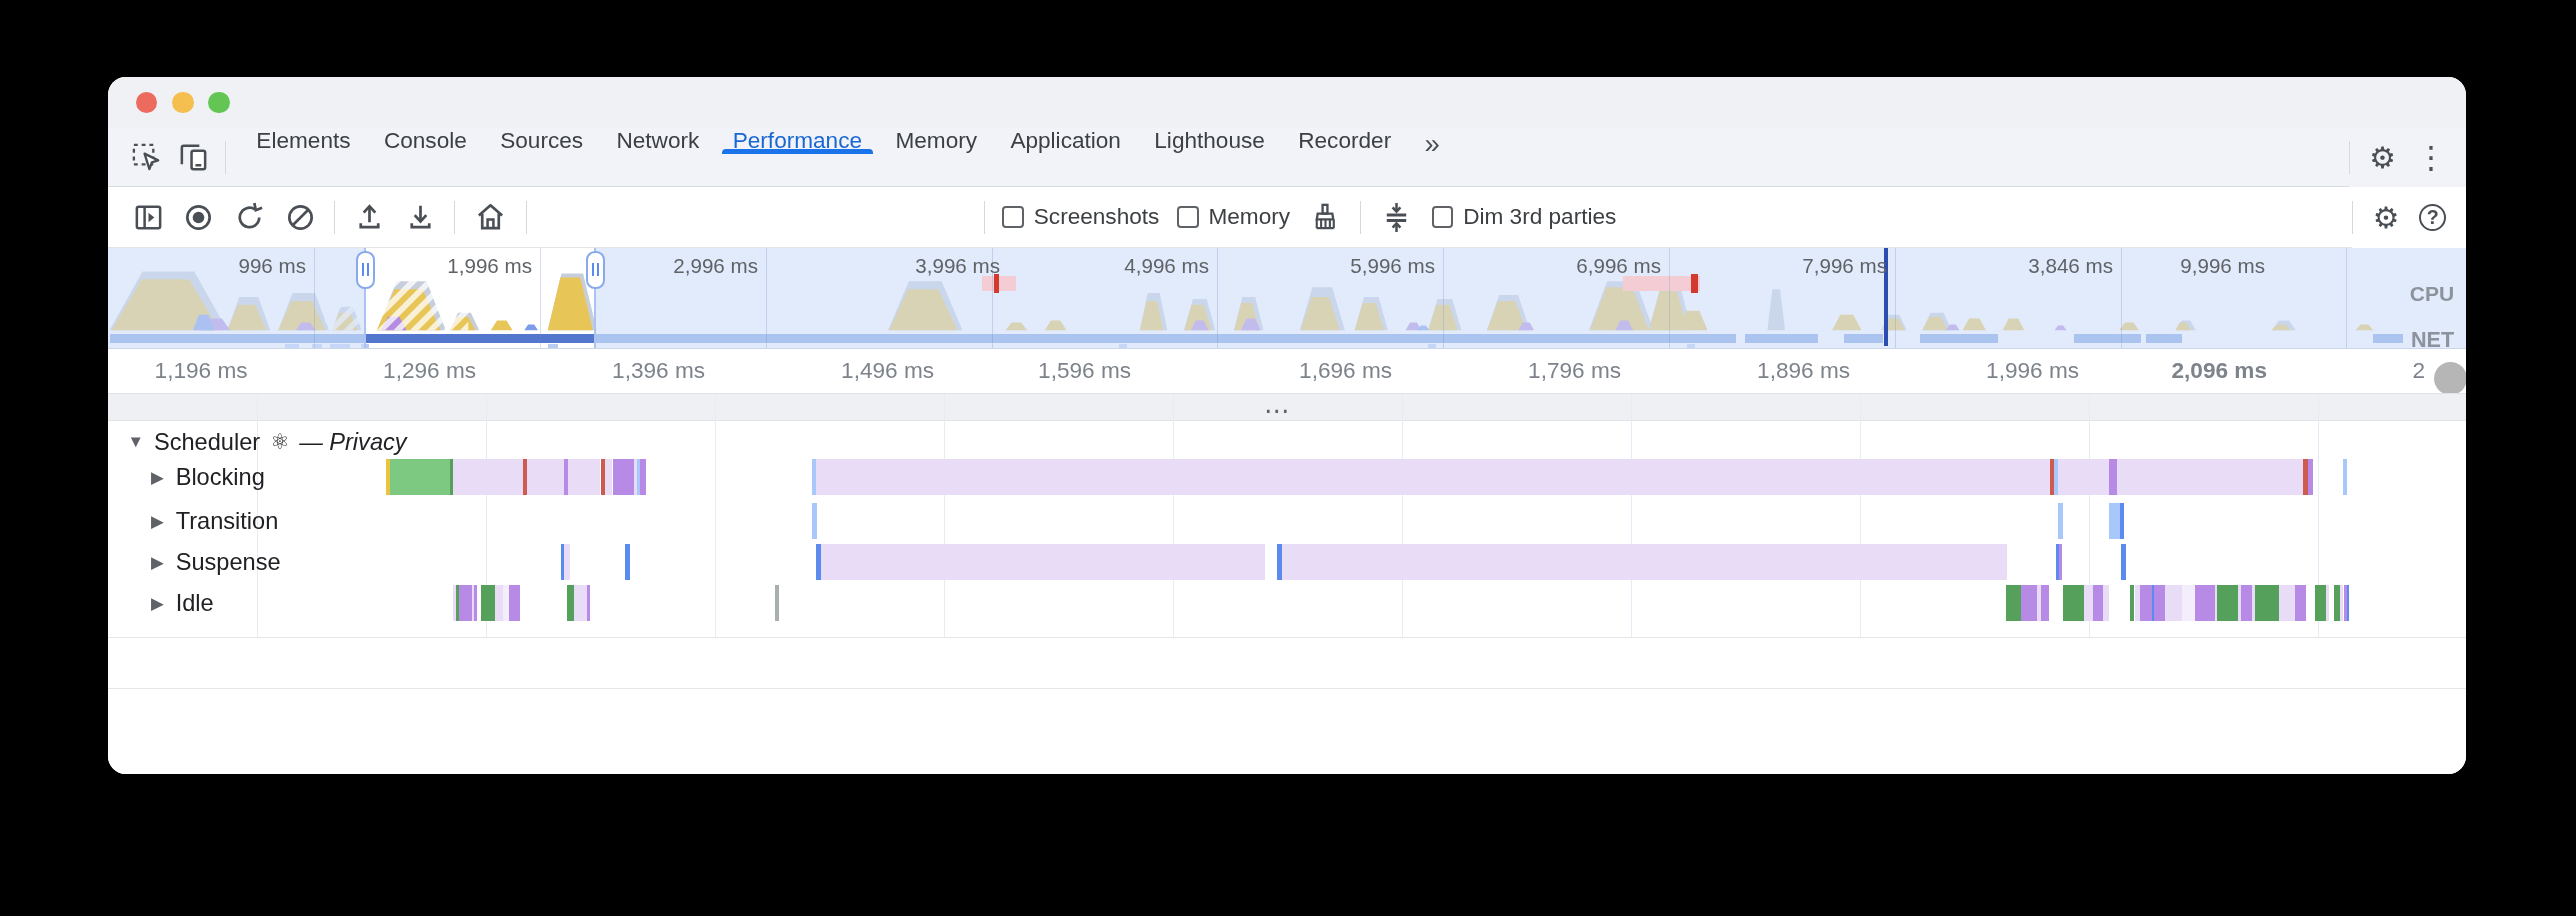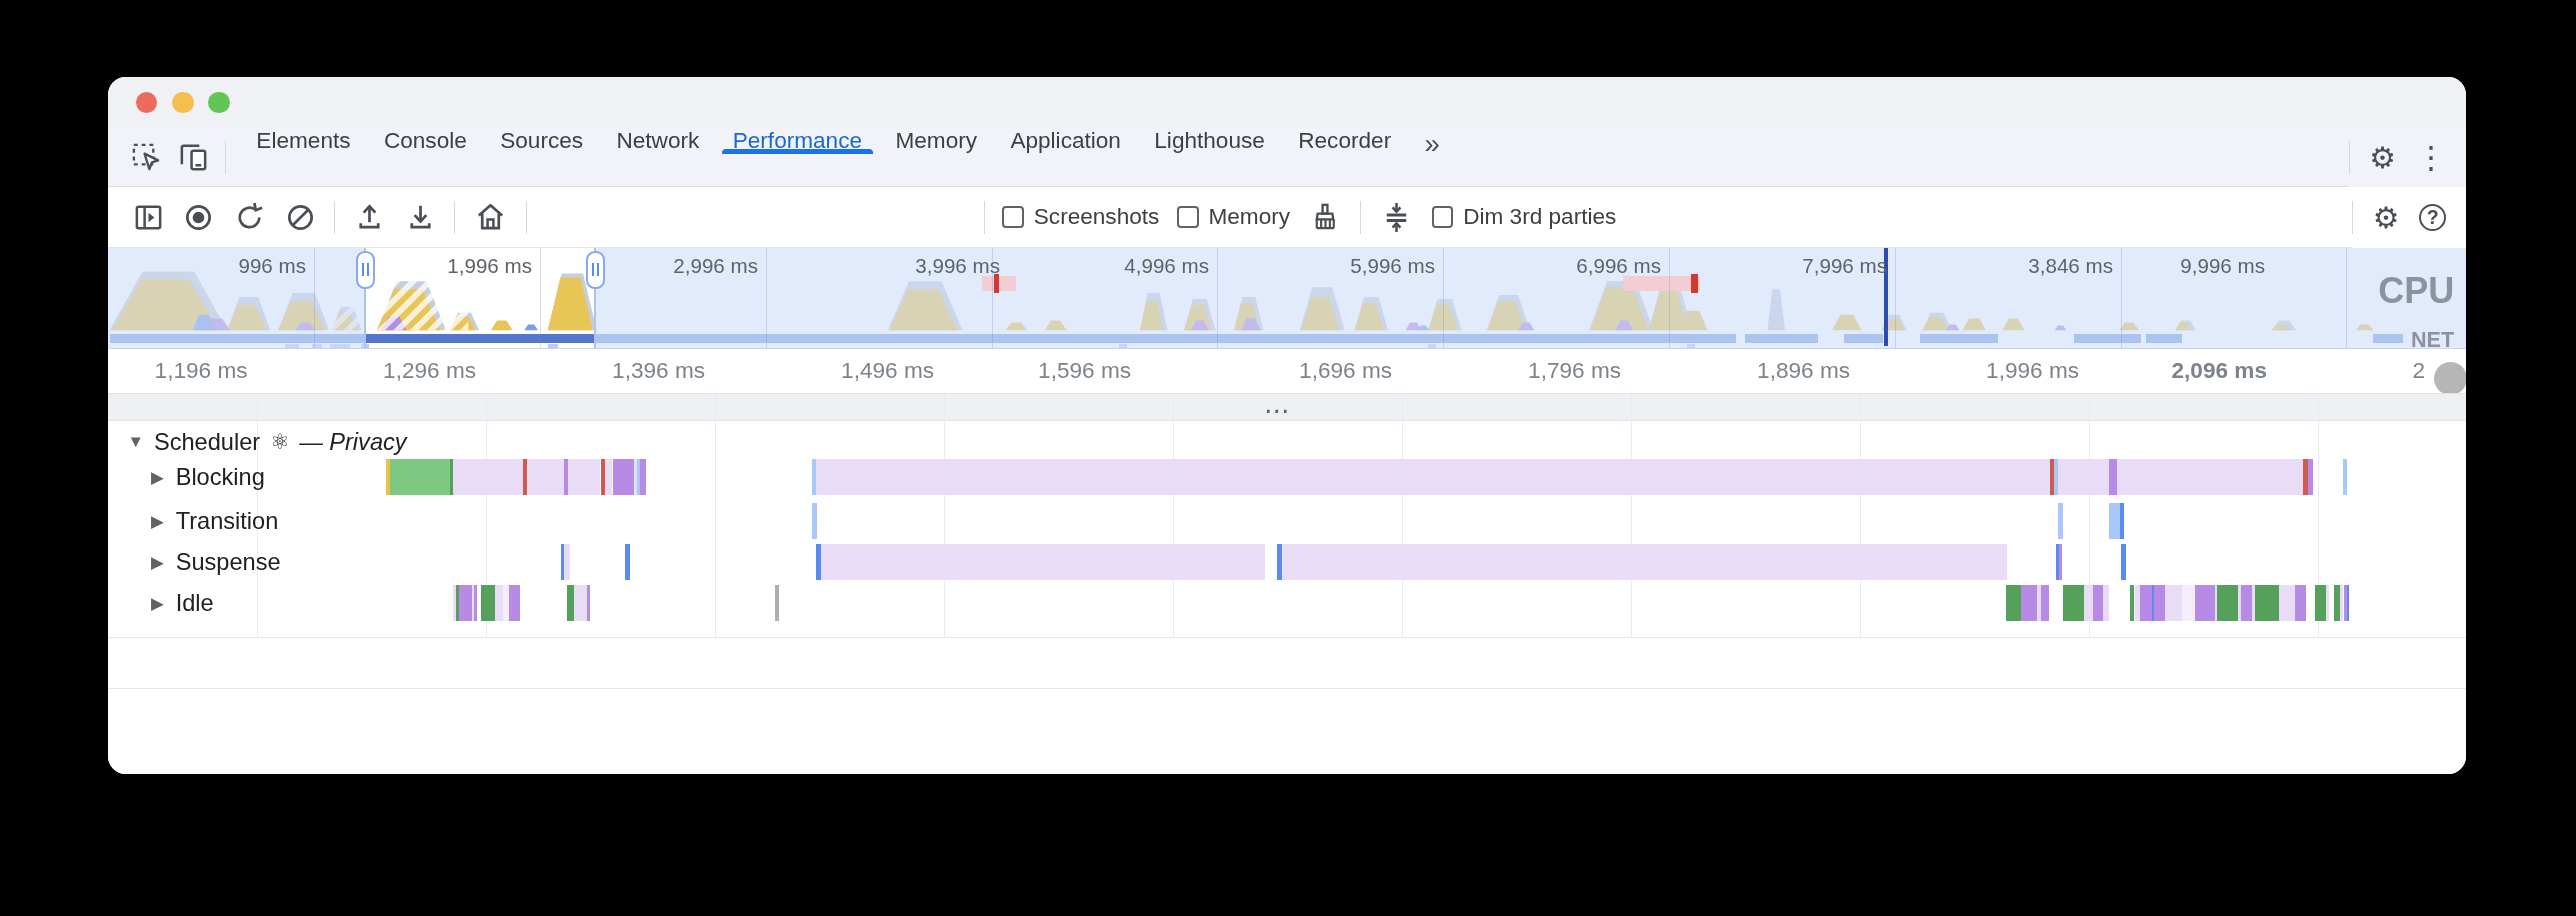--- a/index.html
+++ b/index.html
@@ -221,21 +221,21 @@
           <div class="handle" style="left: 248px;">
             <i style="left: 3.9px;"></i>
             <i style="left: 8.8px;"></i>
           </div>
           <div class="handle" style="left: 478px;">
             <i style="left: 3.9px;"></i>
             <i style="left: 8.8px;"></i>
           </div>
           <div class="playhead" style="left: 1776px;"></div>
         </div>
-      <span class="corner-label" style="top:22px;font-size:36px">CPU</span>
+      <span class="corner-label" style="top:34px;font-size:21px">CPU</span>
       <span class="corner-label" style="top:79px;font-size:21.6px">NET</span>
     <div class="ov-grid" style="left: 206px;"></div>
         <span class="ov-label" style="left: 41px;">996 ms</span>
         <div class="ov-grid" style="left: 432px;"></div>
         <span class="ov-label" style="left: 267px;">1,996 ms</span>
         <div class="ov-grid" style="left: 658px;"></div>
         <span class="ov-label" style="left: 493px;">2,996 ms</span>
         <div class="ov-grid" style="left: 884px;"></div>
         <span class="ov-label" style="left: 735px;">3,996 ms</span>
         <div class="ov-grid" style="left: 1109px;"></div>

